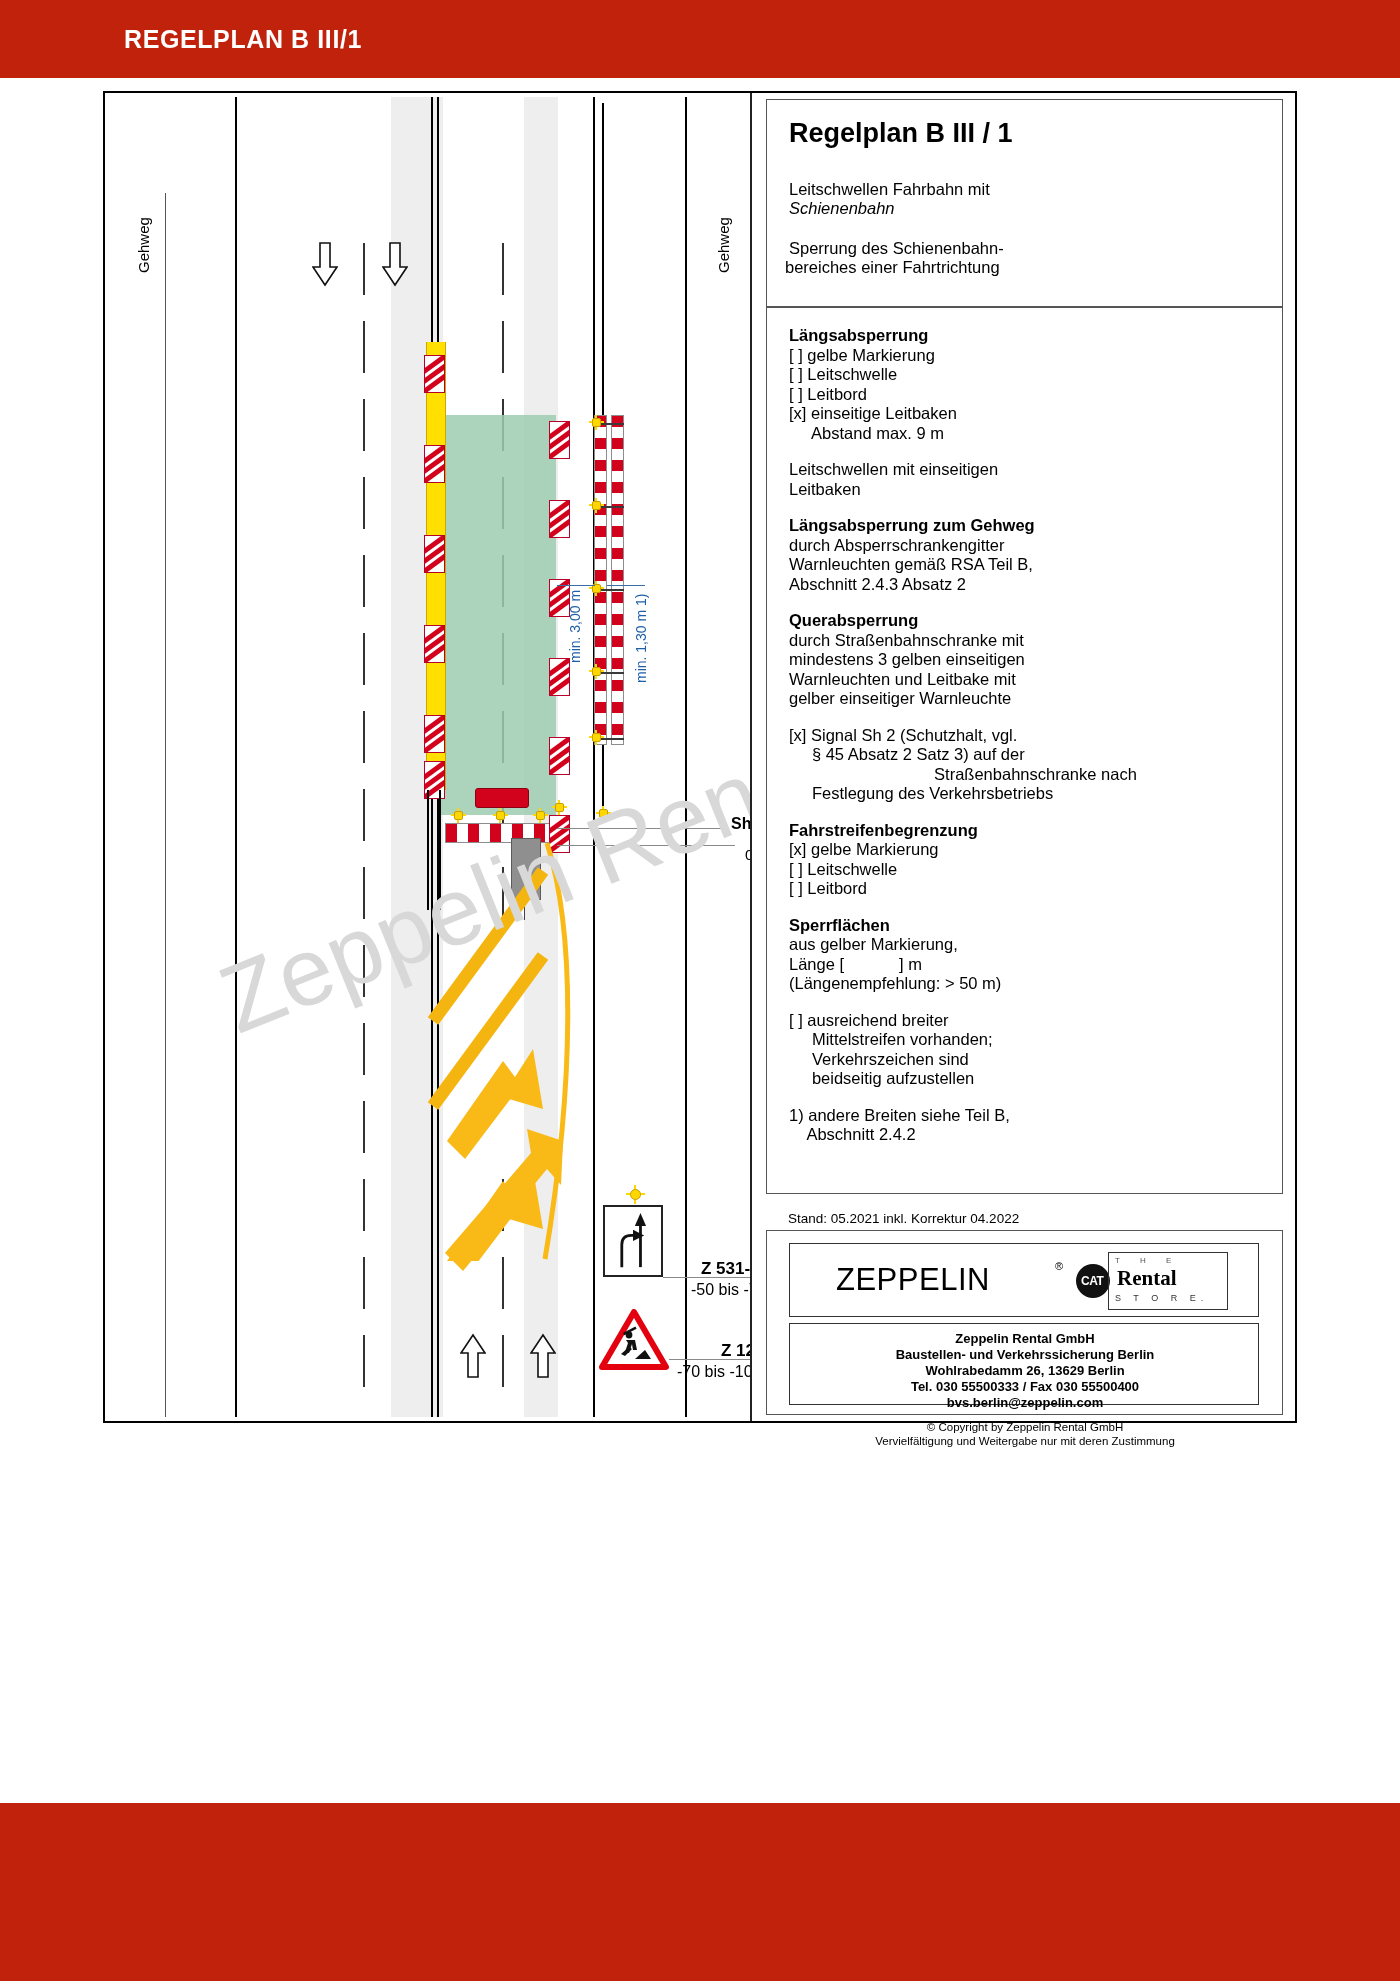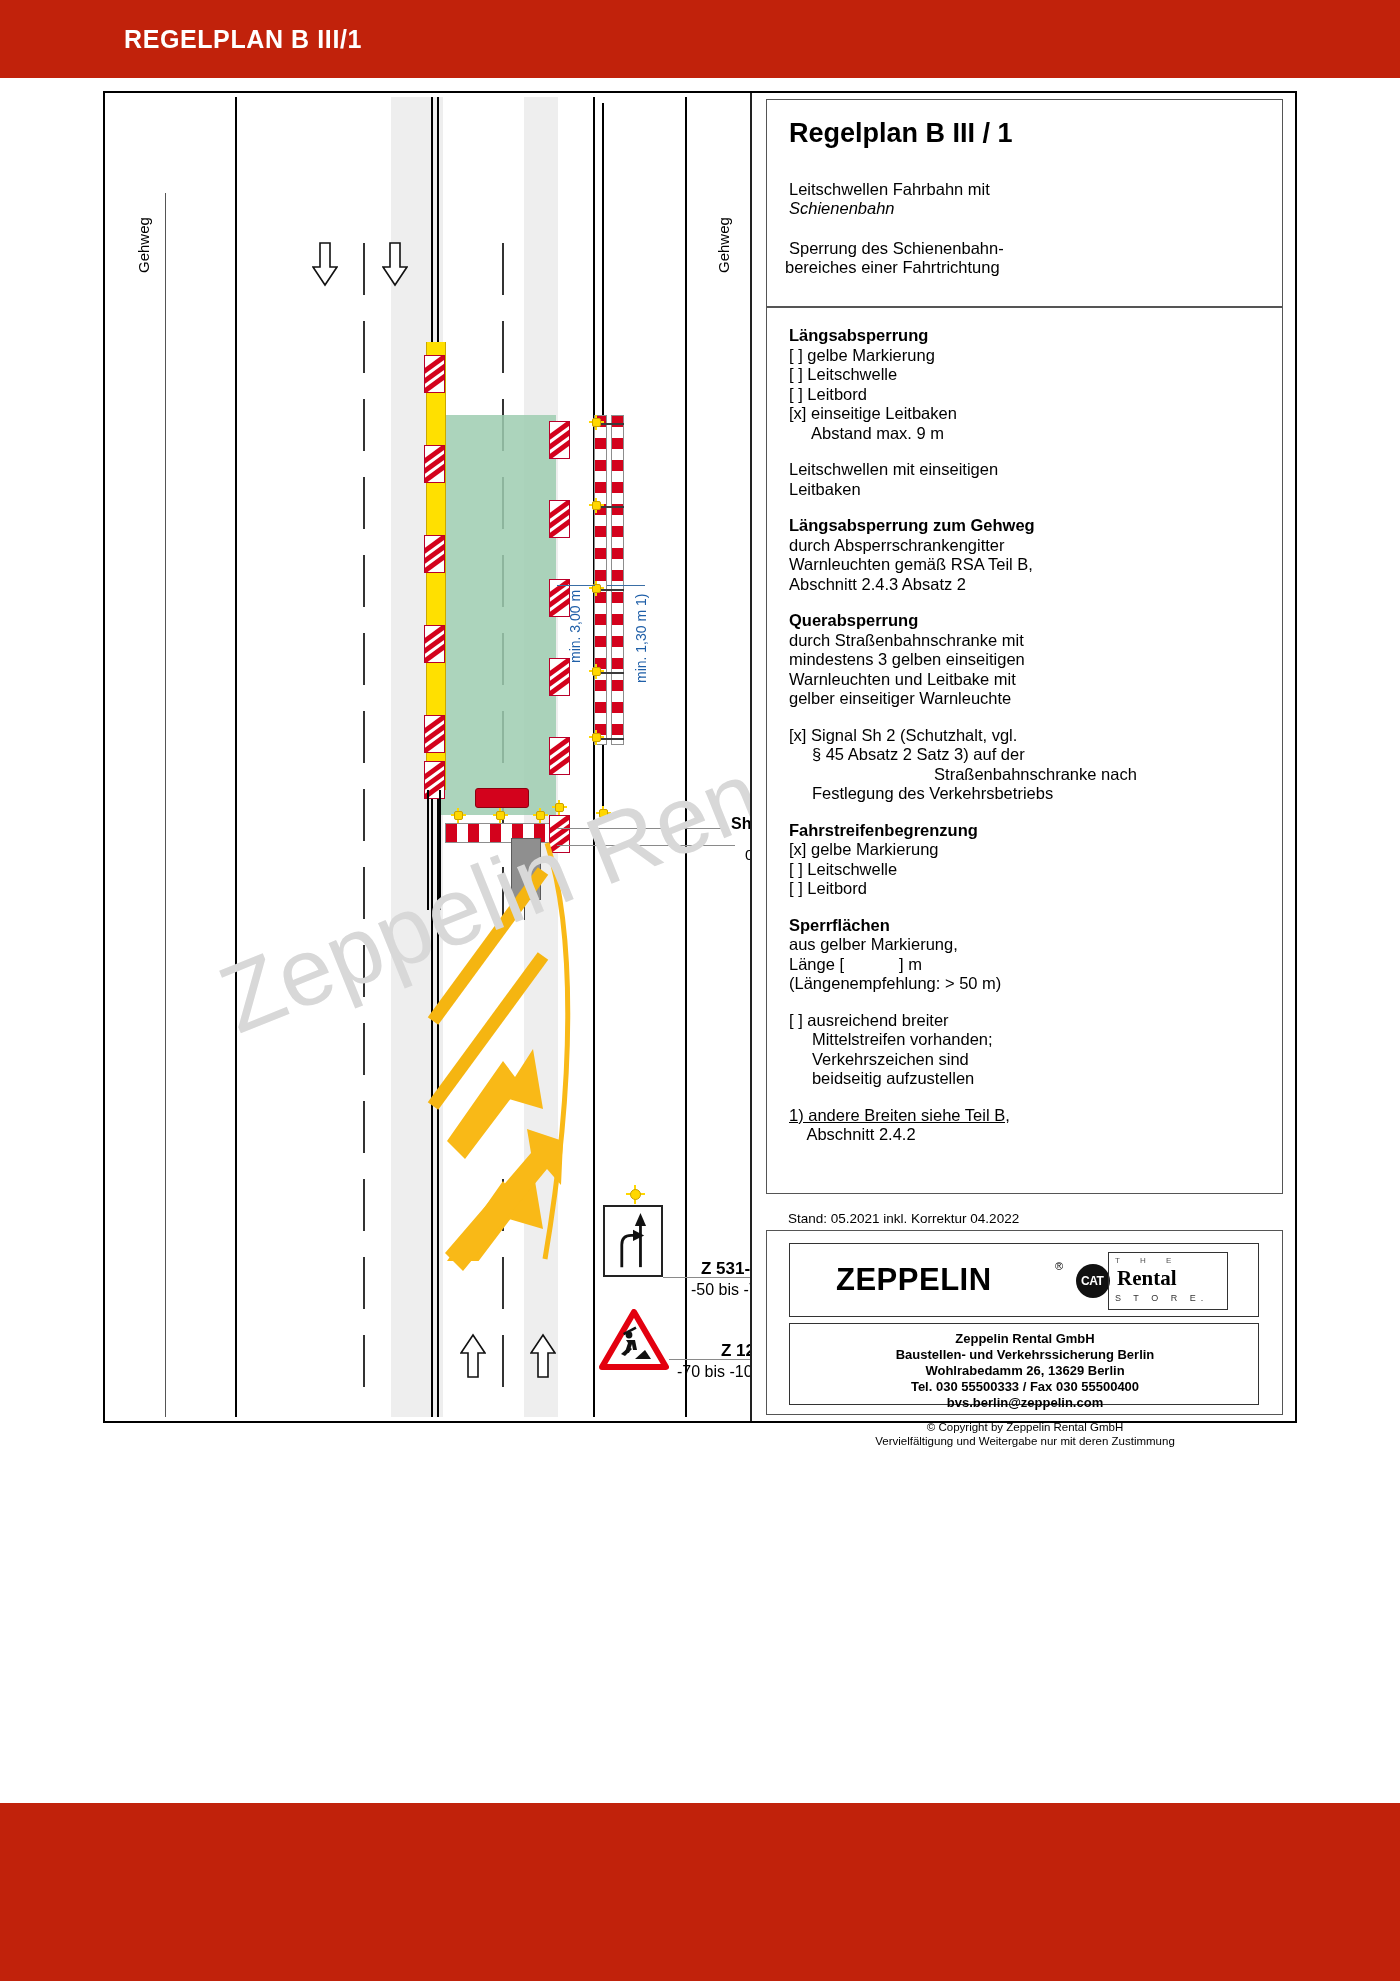--- a/index.html
+++ b/index.html
@@ -72,21 +72,21 @@
   .laneArrow{position:absolute;}
 
   
   .panel{position:absolute;left:645px;top:0;width:545px;height:1328px;border-left:2px solid #222;box-sizing:border-box;}
   .pbox{position:absolute;left:14px;border:1px solid #555;box-sizing:border-box;background:transparent;}
   .ptitle{font-size:27px;font-weight:bold;}
   .ptxt{font-size:16.5px;line-height:19.5px;}
   .small{font-size:13.5px;}
 
   .logoBox{position:absolute;border:1.5px solid #333;box-sizing:border-box;}
-  .zepLogo{font-size:31px;font-weight:bold;letter-spacing:.5px;text-align:center;}
+  .zepLogo{font-size:31px;font-weight:normal;letter-spacing:.5px;text-align:center;}
   .catMini{position:absolute;width:34px;height:34px;border-radius:50%;background:#111;}
   .catMini span{position:absolute;left:5px;top:10px;color:#fff;font-size:12px;font-weight:bold;letter-spacing:-.5px;}
   .rentalMini{position:absolute;border:1px solid #333;box-sizing:border-box;}
   .addr{font-size:13px;line-height:16px;text-align:center;font-weight:bold;}
   .copy{font-size:11.5px;line-height:14px;text-align:center;}
 </style>
 </head>
 <body>
 
 <div class="top-bar">
@@ -426,21 +426,21 @@
             <div style="white-space: pre;">Länge [            ] m</div>
             <div style="white-space: pre;">(Längenempfehlung: &gt; 50 m)</div>
           </div>
           <div class="ptxt" style="margin-bottom: 17px;">
             <div style="white-space: pre;">[ ] ausreichend breiter</div>
             <div style="white-space: pre;">     Mittelstreifen vorhanden;</div>
             <div style="white-space: pre;">     Verkehrszeichen sind</div>
             <div style="white-space: pre;">     beidseitig aufzustellen</div>
           </div>
           <div class="ptxt" style="margin-bottom: 17px;">
-            <div style="white-space: pre; text-decoration: underline;">1) andere Breiten siehe Teil B,</div>
+            <div style="white-space: pre;">1) andere Breiten siehe Teil B,</div>
             <div style="white-space: pre;">    Abschnitt 2.4.2</div>
           </div>
         </div>
     </div>
 
     <div class="ptxt small" style="position:absolute;left:36px;top:1116px;">Stand: 05.2021 inkl. Korrektur 04.2022</div>
 
     <div class="pbox" style="left:14px;top:1137px;width:517px;height:185px;">
 
       <div class="logoBox" style="left:22px;top:12px;width:470px;height:74px;position:absolute;">

